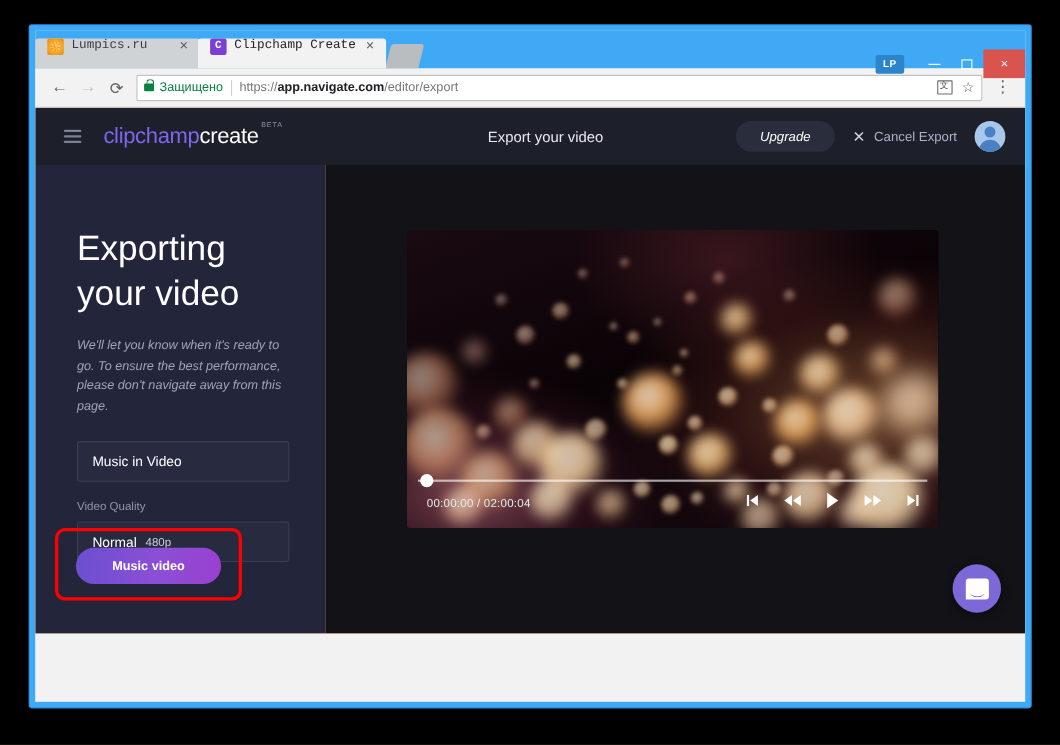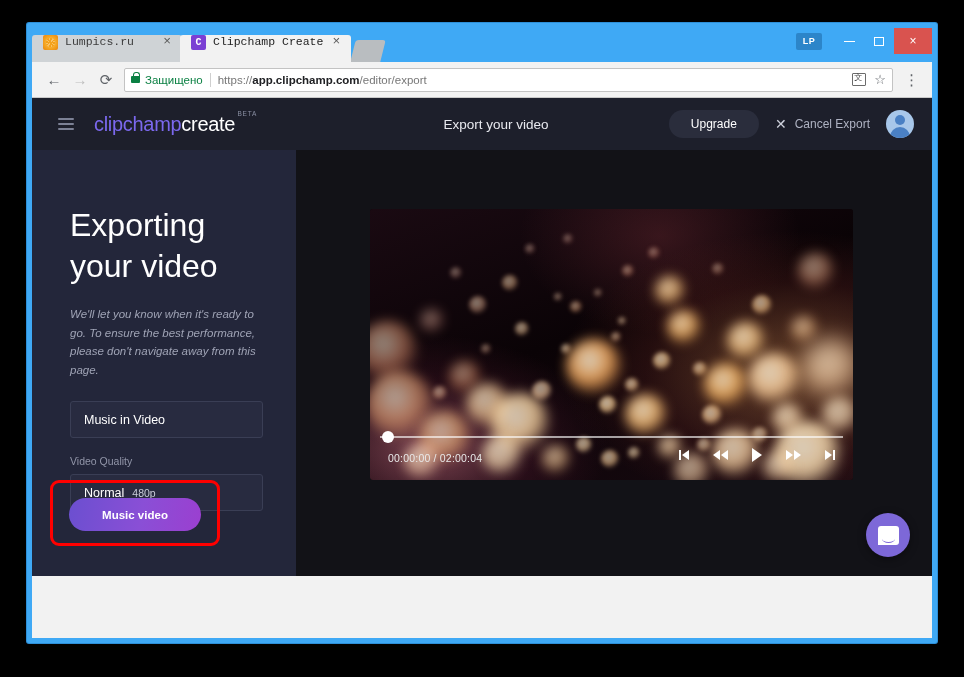--- a/index.html
+++ b/index.html
@@ -102,21 +102,21 @@
     background: #b9bdc0;
     margin-left: 4px;
     margin-bottom: 0;
     border-top-left-radius: 3px;
     border-top-right-radius: 3px;
     transform: skewX(-14deg);
     cursor: pointer;
   }
   .win-controls {
     position: absolute;
-    right: 0; top: 0;
+    right: 0; top: 17px;
     display: flex; align-items: center;
     height: 26px;
   }
   .lp-badge {
     width: 26px; height: 17px;
     background: #2c85c9;
     color: #fff;
     font-size: 9px; font-weight: bold;
     display: flex; align-items: center; justify-content: center;
     border-radius: 2px;
@@ -269,20 +269,21 @@
   }
   .upgrade-btn {
     background: #2a2d3c;
     color: #fff;
     font-size: 12px;
     padding: 7px 22px;
     border-radius: 16px;
     border: none;
     cursor: pointer;
     font-family: inherit;
+    font-style: italic;
   }
   .cancel-export {
     display: flex; align-items: center; gap: 8px;
     color: #aeb2c2;
     font-size: 12px;
     cursor: pointer;
   }
   .x-icon { font-size: 14px; color: #cfd2dd; line-height: 1; }
   .avatar {
     width: 28px; height: 28px;
@@ -518,21 +519,21 @@
     </div>
 
     <div class="toolbar">
       <div class="navbtn">←</div>
       <div class="navbtn disabled">→</div>
       <div class="navbtn">⟳</div>
       <div class="omnibox">
         <span class="lock"></span>
         <span class="secure-text">Защищено</span>
         <span class="url-sep"></span>
-        <span class="url"><span class="u-dim">https://</span><span class="u-strong">app.clipchamp.com</span><span class="u-dim">/editor/export</span></span>
+        <span class="url"><span class="u-dim">https://</span><span class="u-strong">app.navigate.com</span><span class="u-dim">/editor/export</span></span>
         <span class="omni-right">
           <span class="translate-icon"></span>
           <span class="star">☆</span>
         </span>
       </div>
       <div class="kebab">⋮</div>
     </div>
 
     <div class="page">
 

